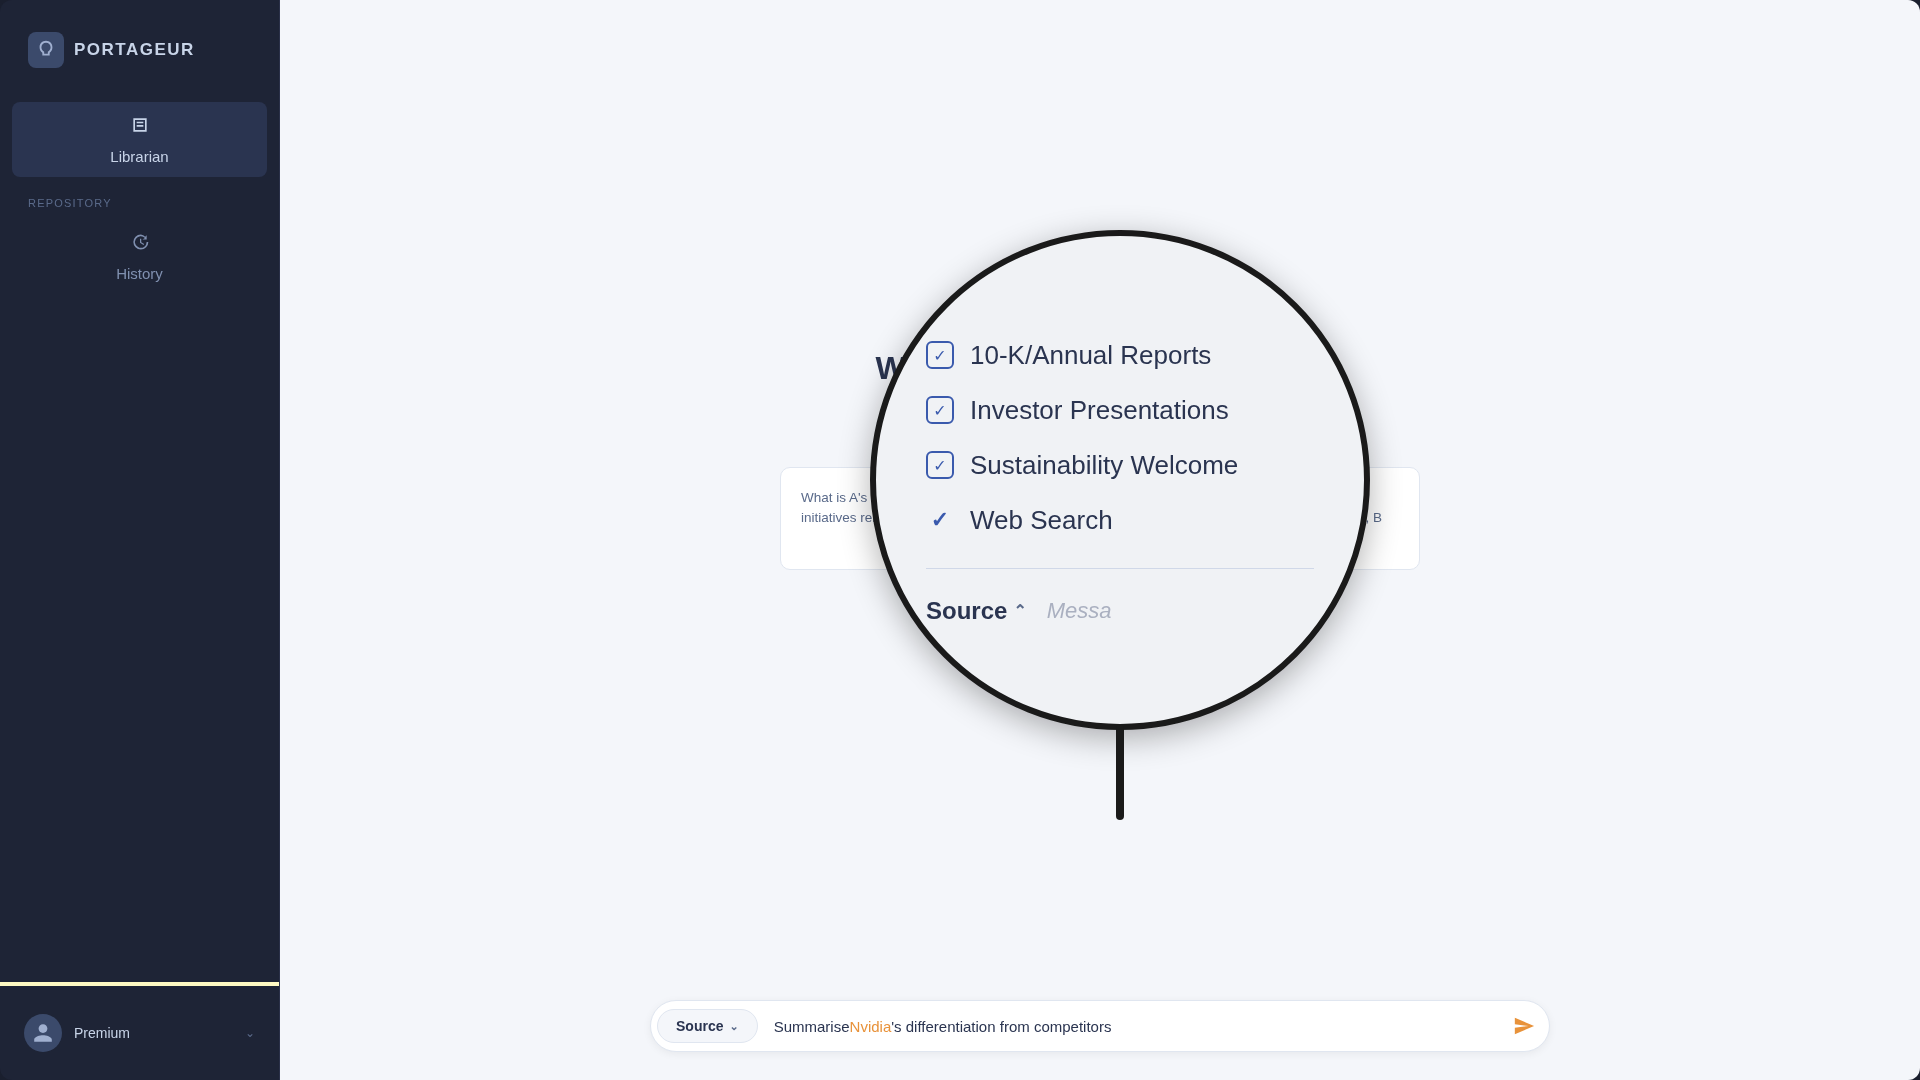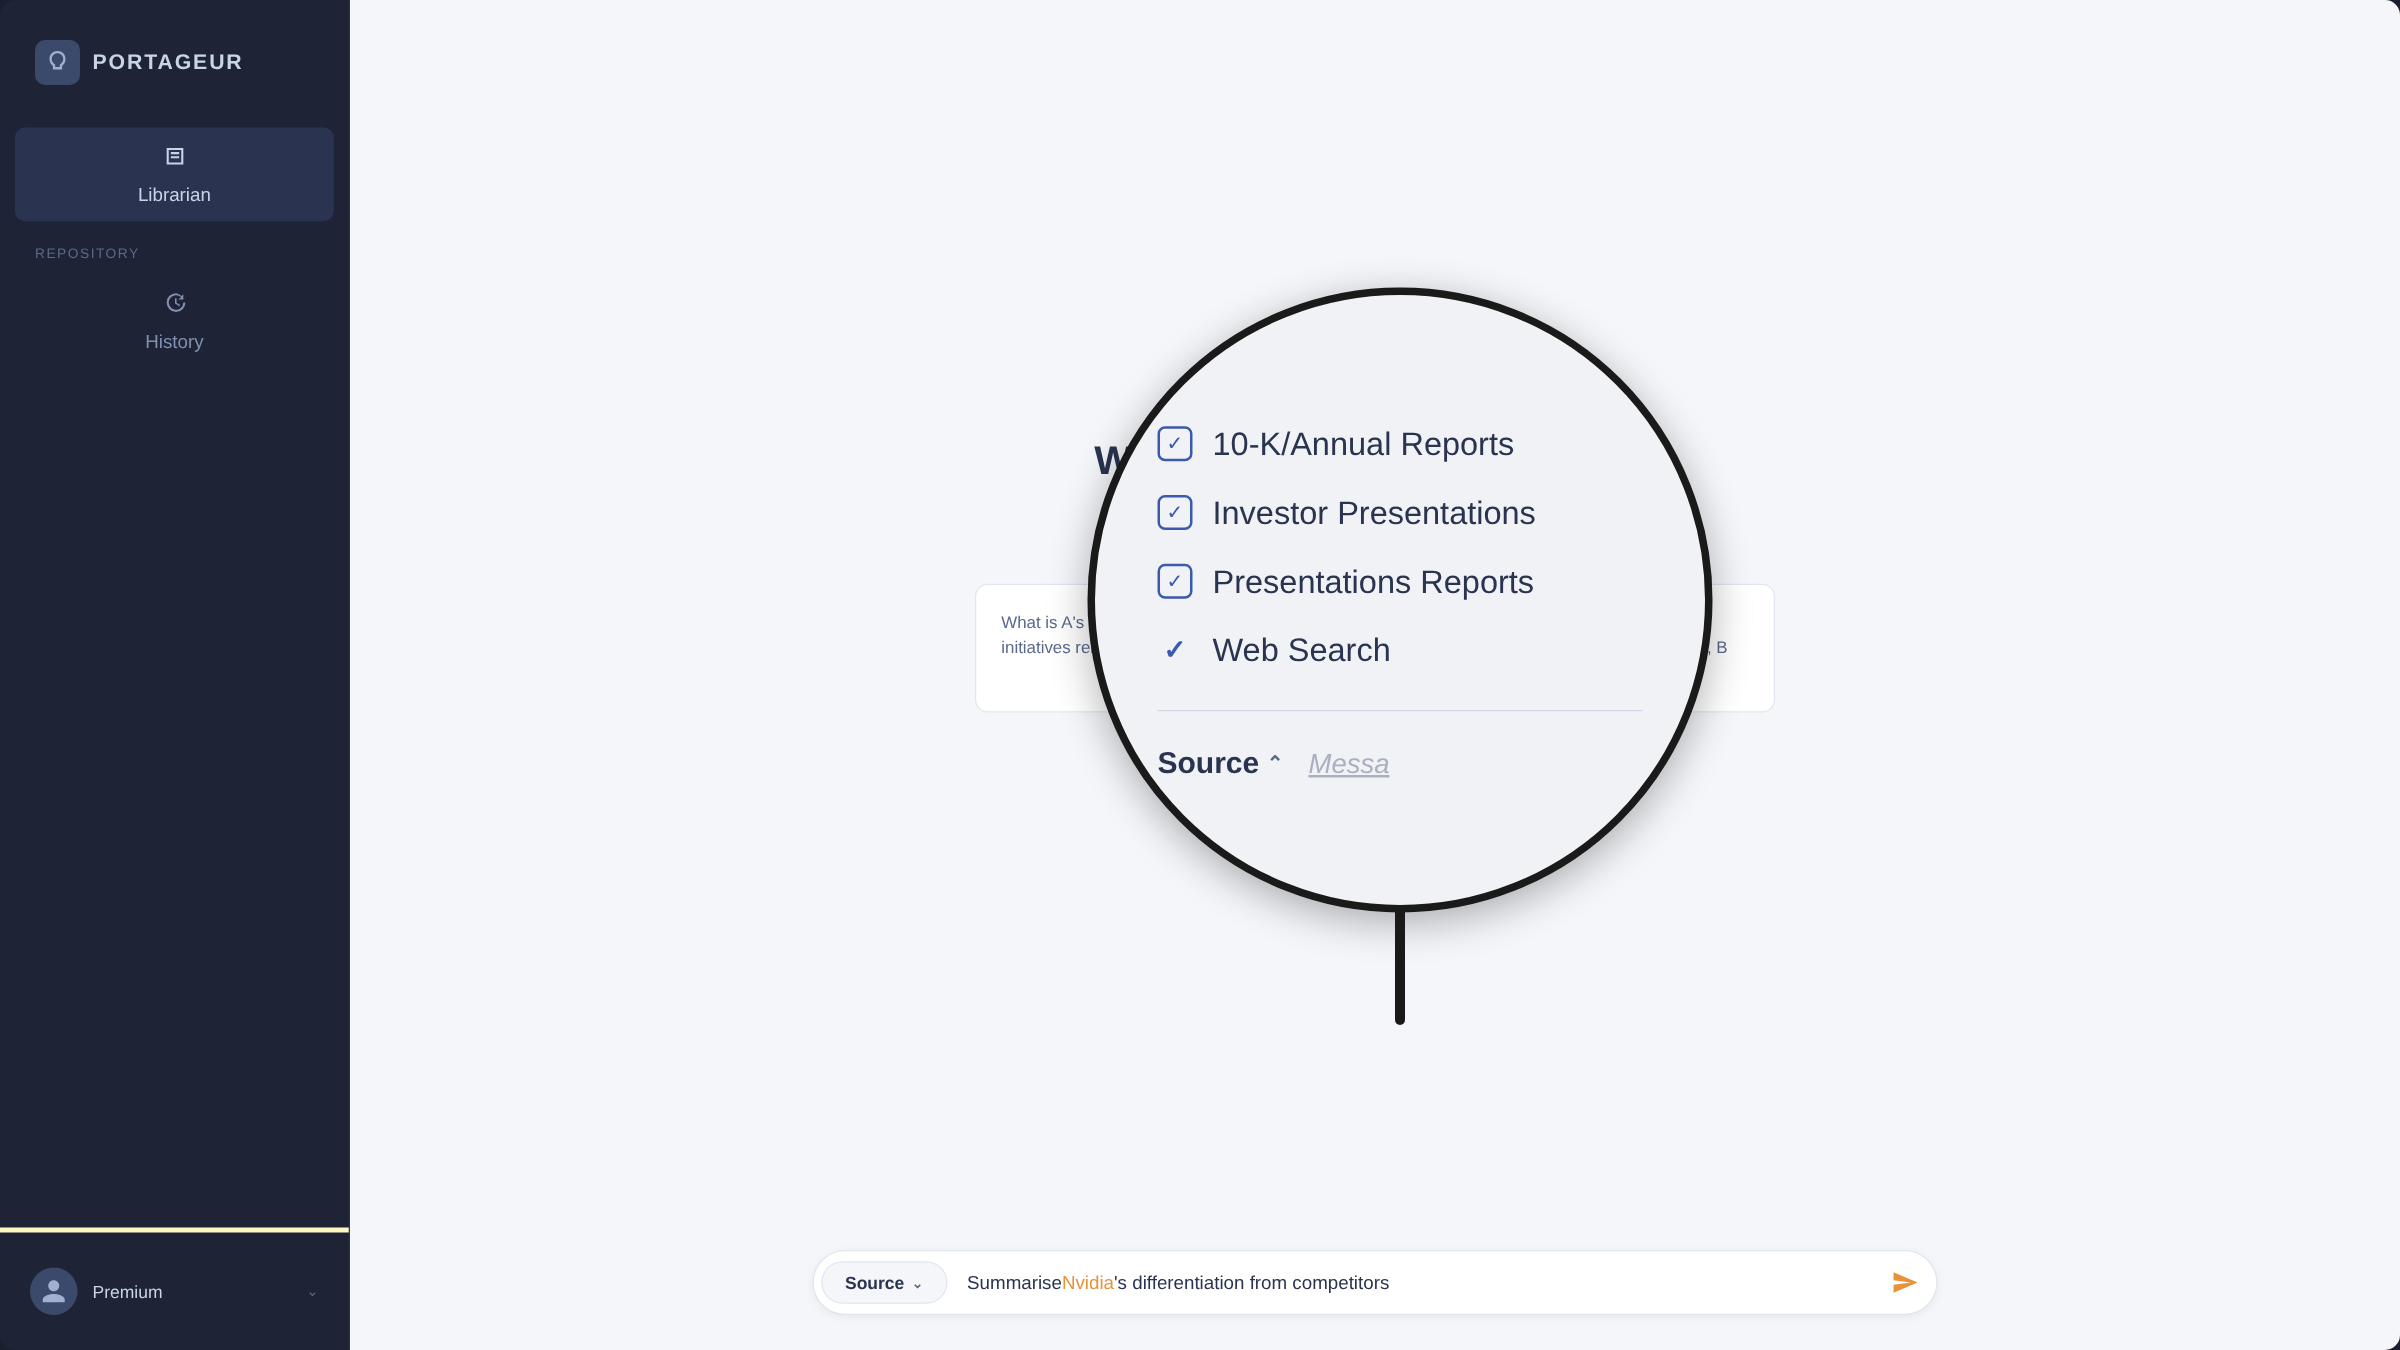--- a/index.html
+++ b/index.html
@@ -349,21 +349,20 @@
     .magnifier-source-chevron {
       font-size: 16px;
       color: #5a6a8a;
     }
 
     .magnifier-message-placeholder {
       font-size: 22px;
       color: #aab0c0;
       padding-left: 20px;
       font-style: italic;
-      text-decoration: underline;
     }
 
   </style>
 </head>
 <body>
 
 <div class="app-container">
 
   <div class="sidebar">
     <div class="sidebar-logo">
@@ -426,21 +425,21 @@
           <div class="dropdown-item">
             <div class="checkbox-icon">✓</div>
             <span class="dropdown-item-label">10-K/Annual Reports</span>
           </div>
           <div class="dropdown-item">
             <div class="checkbox-icon">✓</div>
             <span class="dropdown-item-label">Investor Presentations</span>
           </div>
           <div class="dropdown-item">
             <div class="checkbox-icon">✓</div>
-            <span class="dropdown-item-label">Presentations Reports</span>
+            <span class="dropdown-item-label">Sustainability Welcome</span>
           </div>
           <div class="dropdown-item">
             <div class="checkbox-icon check-only">✓</div>
             <span class="dropdown-item-label">Web Search</span>
           </div>
 
           <div class="magnifier-source-bar">
             <div class="magnifier-source-btn">
               <span>Source</span>
               <span class="magnifier-source-chevron"> ⌃</span>

